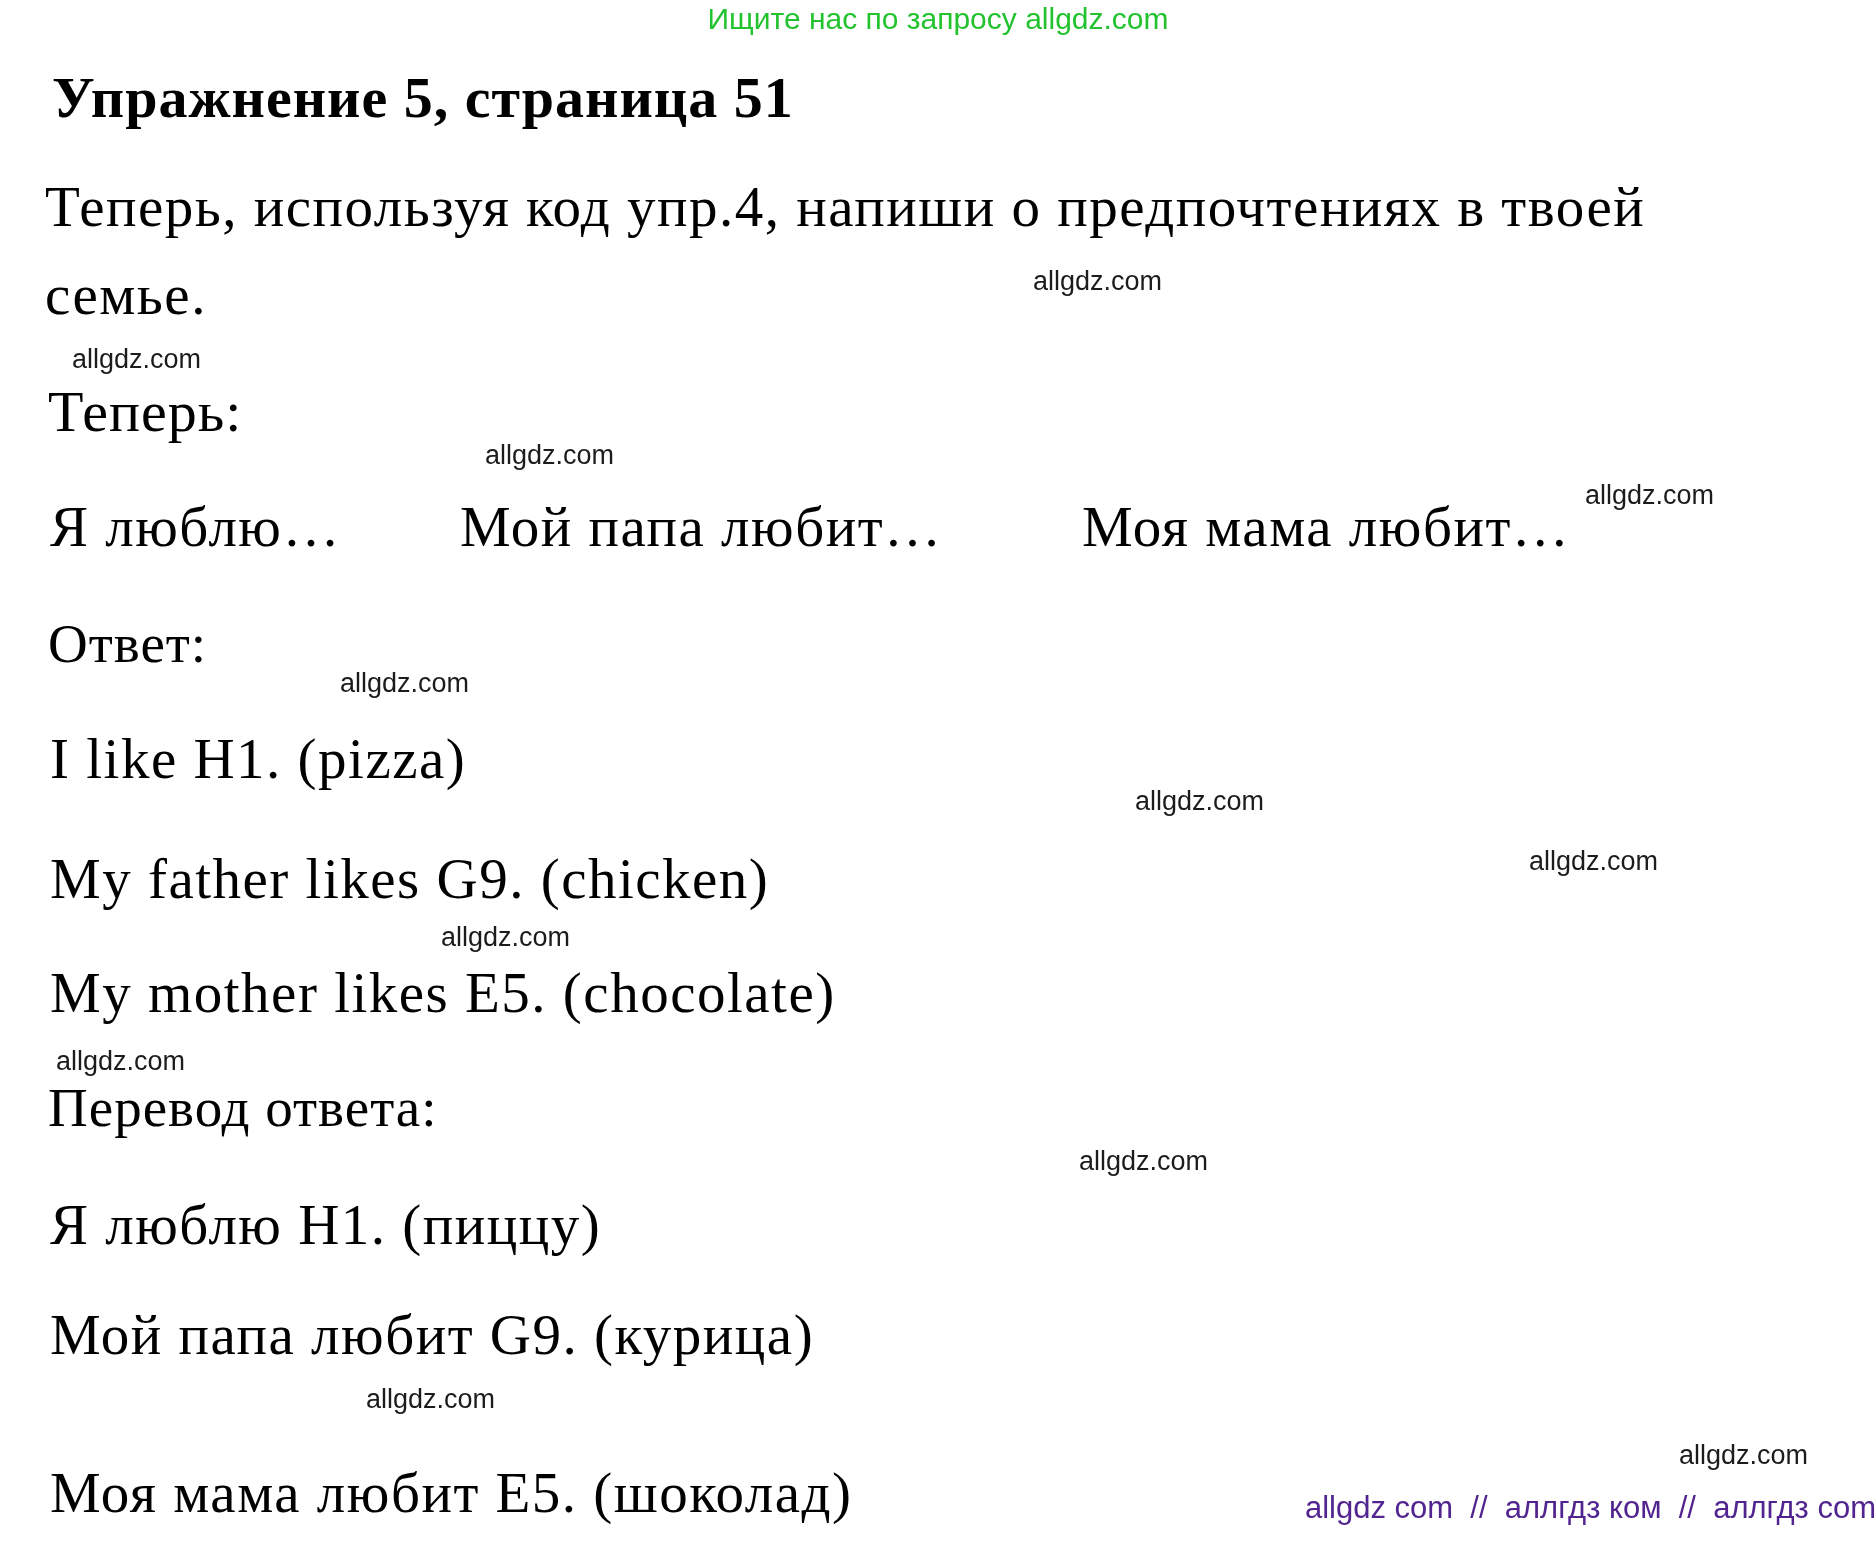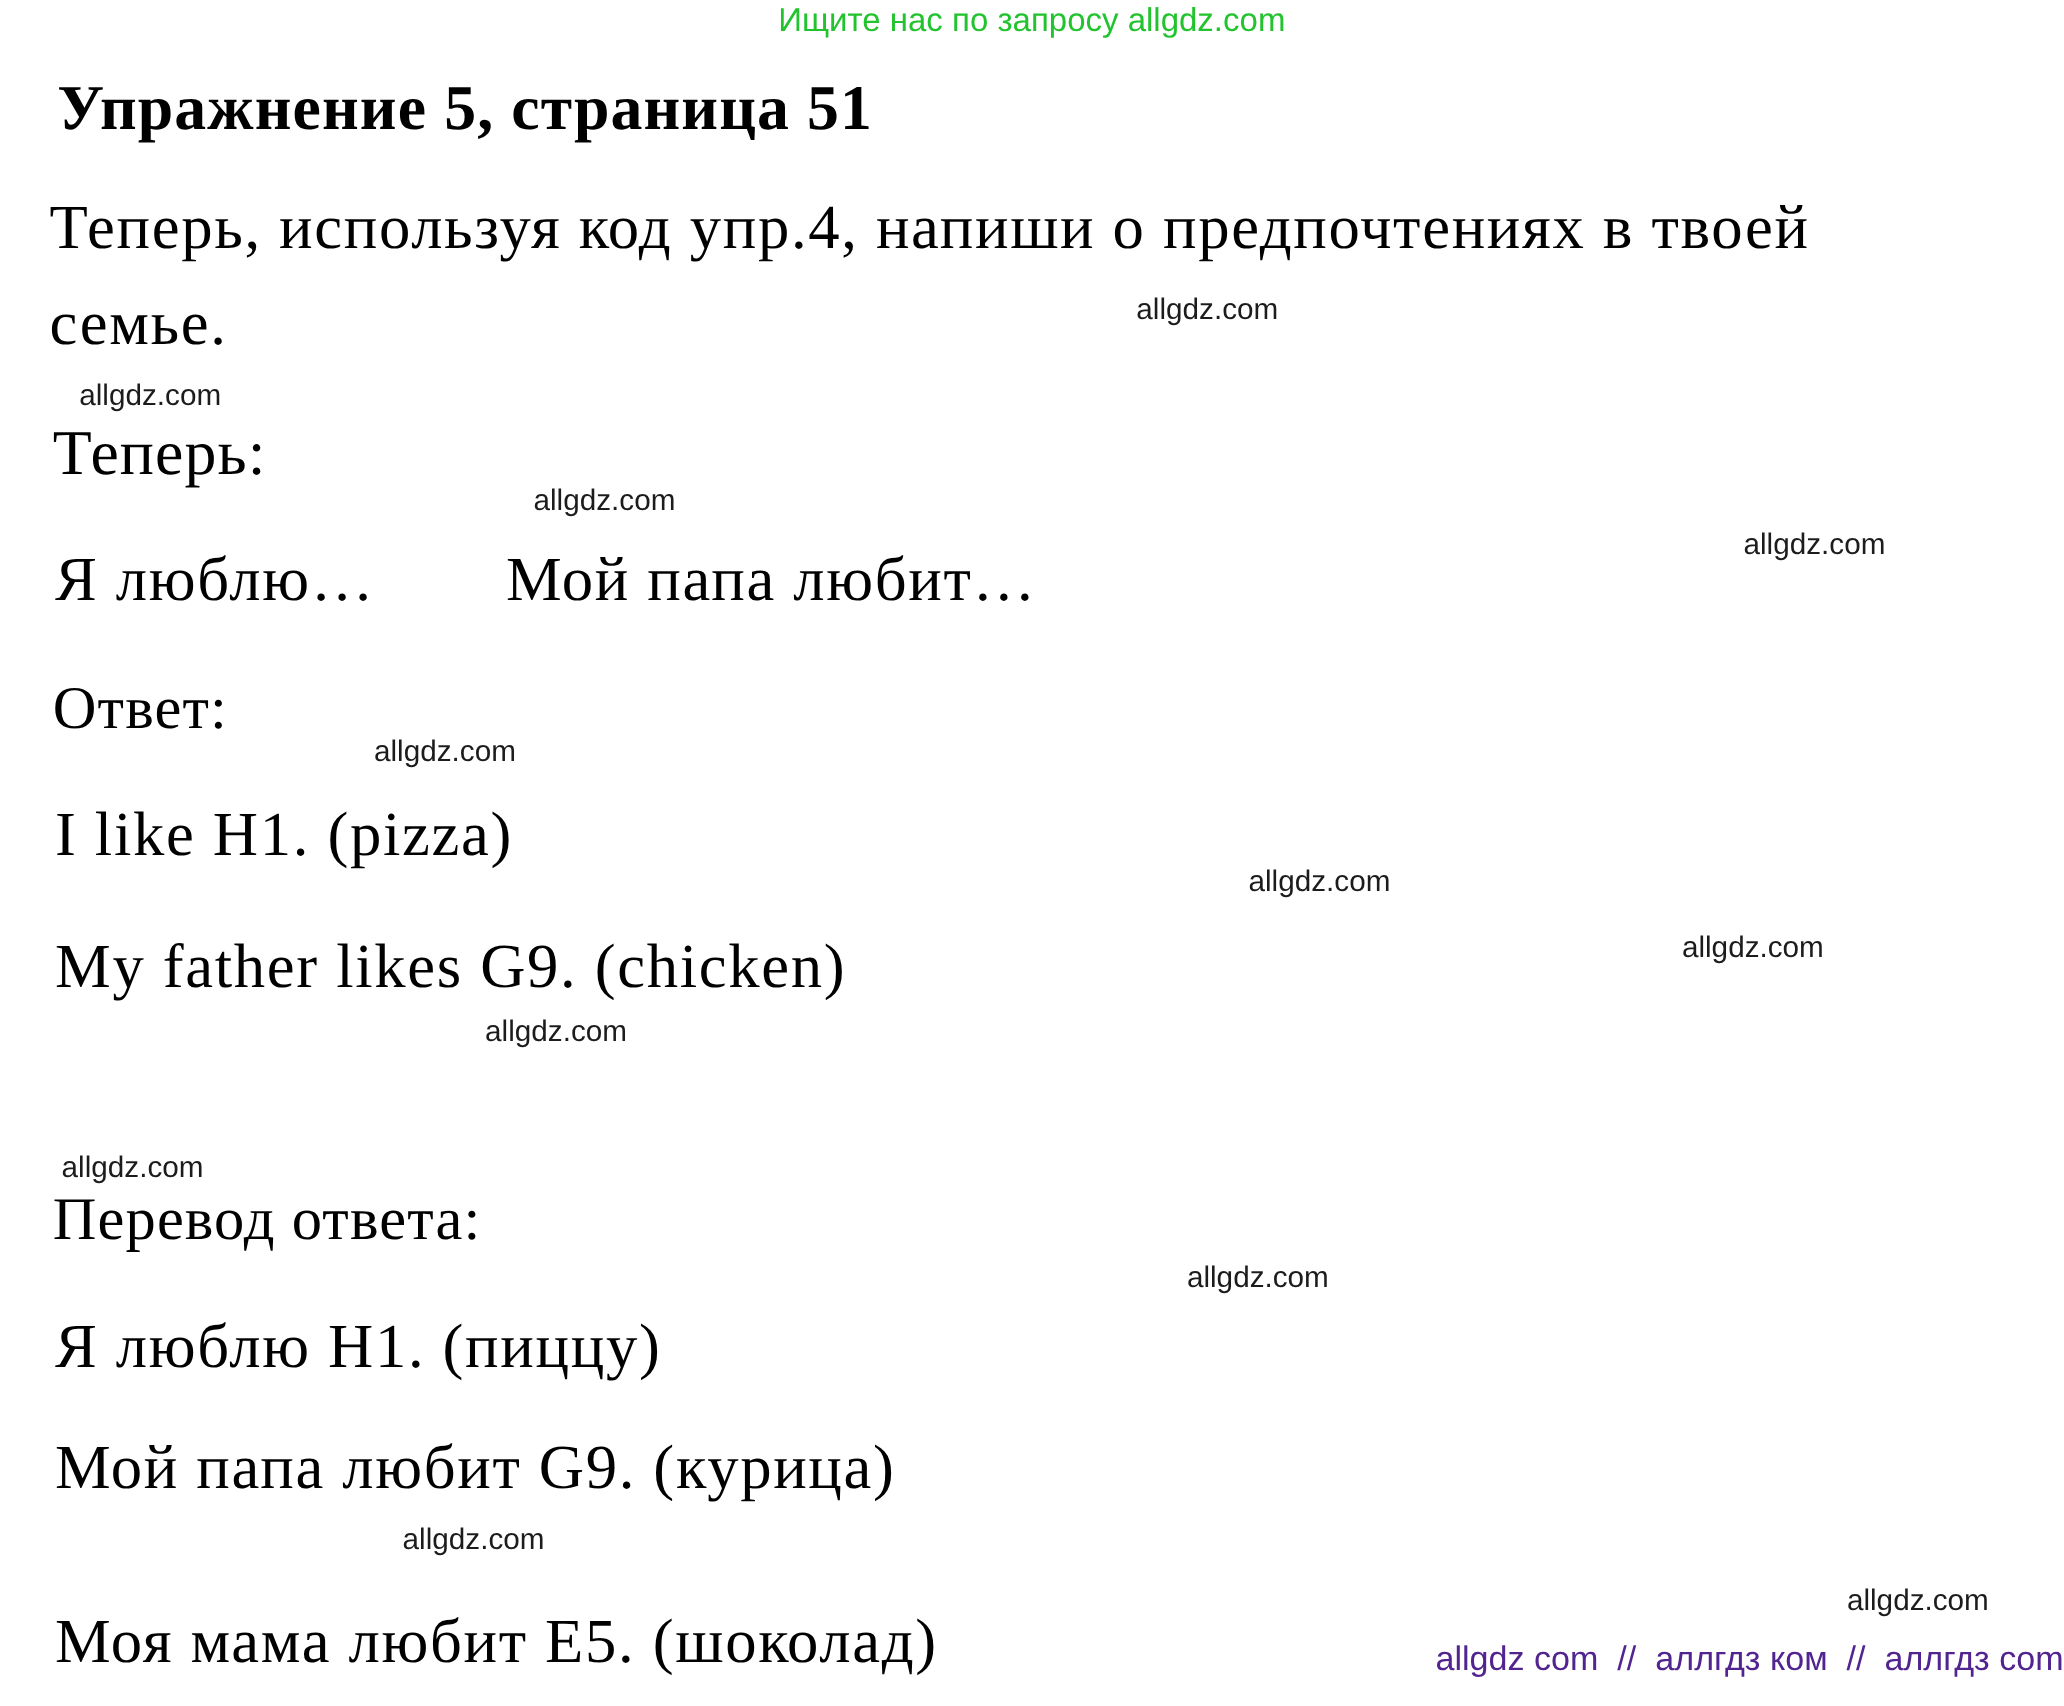--- a/index.html
+++ b/index.html
@@ -73,25 +73,27 @@
 
   <div class="abs title">Упражнение 5, страница 51</div>
 
   <div class="abs serif-line" style="left:45px; top:174px;">Теперь, используя код упр.4, напиши о предпочтениях в твоей</div>
   <div class="abs serif-line" style="left:45px; top:262px;">семье.</div>
 
   <div class="abs section-heading-regular" style="left:48px; top:378px;">Теперь:</div>
 
   <div class="abs serif-line" style="left:50px; top:494px;">Я люблю…</div>
   <div class="abs serif-line" style="left:460px; top:494px;">Мой папа любит…</div>
+  <div class="abs serif-line" style="left:1082px; top:494px;">Моя мама любит…</div>
 
   <div class="abs section-heading-bold" style="left:48px; top:612px;">Ответ:</div>
 
   <div class="abs serif-line" style="left:50px; top:726px;">I like H1. (pizza)</div>
   <div class="abs serif-line" style="left:50px; top:846px;">My father likes G9. (chicken)</div>
+  <div class="abs serif-line" style="left:50px; top:960px;">My mother likes E5. (chocolate)</div>
 
   <div class="abs section-heading-bold" style="left:48px; top:1076px;">Перевод ответа:</div>
 
   <div class="abs serif-line" style="left:50px; top:1192px;">Я люблю H1. (пиццу)</div>
   <div class="abs serif-line" style="left:50px; top:1302px;">Мой папа любит G9. (курица)</div>
   <div class="abs serif-line" style="left:50px; top:1418px;margin-top:42px;">Моя мама любит E5. (шоколад)</div>
 
   <span class="wm" style="left:1033px; top:266px;">allgdz.com</span>
   <span class="wm" style="left:72px; top:344px;">allgdz.com</span>
   <span class="wm" style="left:485px; top:440px;">allgdz.com</span>

